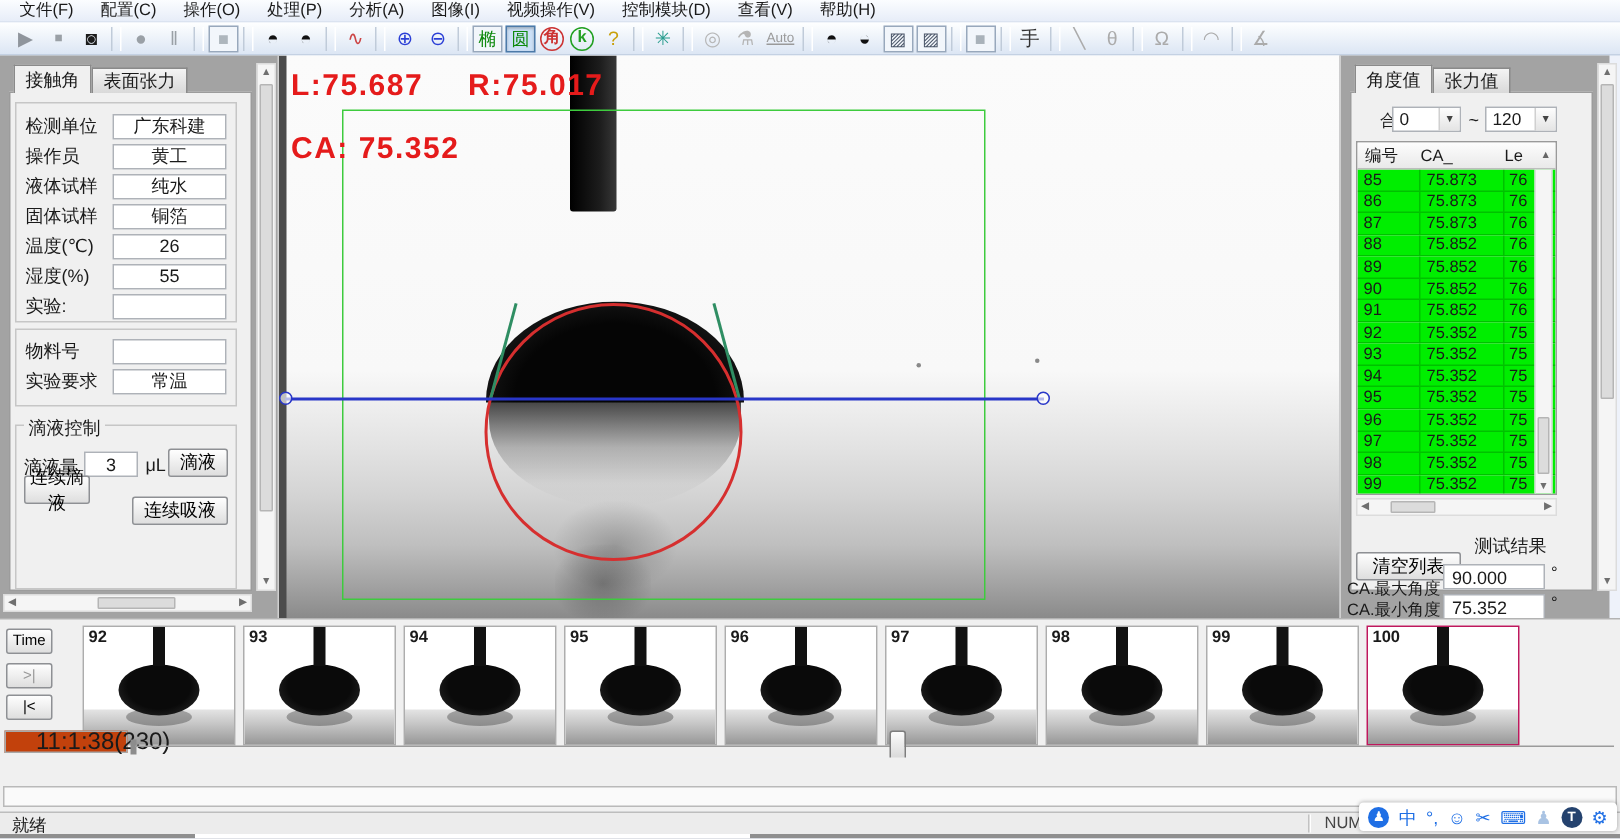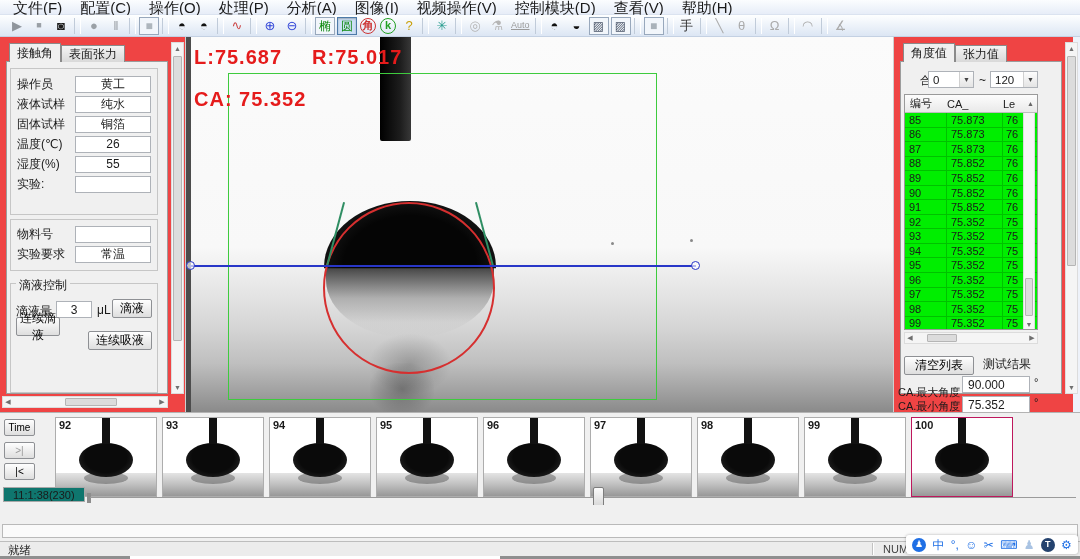--- a/index.html
+++ b/index.html
@@ -1,30 +1,30 @@
 <!DOCTYPE html>
 <html><head>
 <meta charset="utf-8">
 <style>
   *{margin:0;padding:0;box-sizing:border-box}
   html,body{width:1080px;height:559px;overflow:hidden;background:#eef2fa}
   #app{position:relative;width:1080px;height:559px;font-family:"Liberation Sans","DejaVu Sans",sans-serif;font-size:12px;color:#1a1a1a;background:#eef2fa}
   
   .menubar{position:absolute;left:0;top:0;width:100%;height:15px;background:linear-gradient(#fbfdff,#e7edf8);display:flex;align-items:center;padding-left:4px;border-bottom:1px solid #dbe3f0}
-  .menu-item{padding:0 9px;font-size:15px;line-height:15px;cursor:default}
+  .menu-item{padding:0 9px;font-size:11px;line-height:15px;cursor:default}
   .toolbar{position:absolute;left:0;top:15px;width:100%;height:22px;background:linear-gradient(#feffff,#dce6f4);display:flex;align-items:center;padding-left:6px;border-bottom:1px solid #c4d1e3}
   .tool{width:22px;height:19px;display:flex;align-items:center;justify-content:center;font-size:13px;line-height:1;flex:none}
   .tool.small{font-size:9px}
   .tool.sep{width:7px;height:16px;border-left:1px solid #c0cbd9;border-right:1px solid #ffffff;margin:0 2px}
   .tool.boxed{border:1px solid #98a8bc;background:#f2f6fb;width:20px;height:18px;font-size:12px;margin:0 1px}
   .tool.pressed{background:#cce0f7;border-color:#4d7aa8;box-shadow:inset 0 1px 2px rgba(0,0,0,.25)}
   .tool.round{border:1px solid currentColor;border-radius:50%;width:16px;height:16px;font-size:11px;font-weight:bold;margin:0 2px}
   .tool.textbtn{width:auto;font-size:9px;text-decoration:underline;padding:0 3px;color:#999}
   
-  .panel{position:absolute;background:#ef4444;top:37px;height:375px}
+  .panel{position:absolute;background:#a3a3a3;top:37px;height:375px}
   .left-panel{left:0;width:186px;border-right:1px solid #cfcfcf}
   .right-panel{left:893px;width:180px;border-left:1px solid #cfcfcf}
   .tabs{position:absolute;display:flex;align-items:flex-end;z-index:3}
   .tab{border:1px solid #8a8a8a;border-bottom:none;background:linear-gradient(#f4f4f4,#d9d9d9);padding:0 7px;font-size:12px;height:17px;line-height:16px;cursor:default}
   .tab.active{background:#f0f0f0;height:19px;line-height:18px;position:relative;z-index:2}
   .tabpage{position:absolute;border:1px solid #9c9c9c;background:#f0f0f0}
   .groupbox{position:absolute;border:1px solid #c6c6c6}
   .frow{height:20px;display:flex;align-items:center;padding:0 6px}
   .flabel{width:58px;font-size:12px;flex:none}
   .textbox{background:#fff;border:1px solid #aeb2b8;display:flex;align-items:center;justify-content:center;font-size:12px;height:17px;flex:1;overflow:hidden}
@@ -73,21 +73,21 @@
   .fs-btn{position:absolute;left:4px;width:31px;height:17px;font-size:10px}
   .fs-btn.dis{color:#9a9a9a}
   .thumbs{position:absolute;left:55px;top:4px;display:flex;gap:5px}
   .thumb{position:relative;width:102px;height:80px;background:#fff;border:1px solid #adadad;overflow:hidden;flex:none}
   .thumb.selected{border:1px solid #be185d}
   .t-num{position:absolute;left:3px;top:1px;font-size:11px;font-weight:bold;z-index:4}
   .t-needle{position:absolute;left:50%;margin-left:-4px;top:0;width:8px;height:26px;background:#111;z-index:3}
   .t-surface{position:absolute;left:0;bottom:0;width:100%;height:23px;background:linear-gradient(180deg,#e4e4e4,#c7c7c7 40%,#989898)}
   .t-shadow{position:absolute;left:50%;margin-left:-22px;top:54px;width:44px;height:12px;background:rgba(40,40,40,.35);border-radius:50%;z-index:1}
   .t-drop{position:absolute;left:50%;margin-left:-27px;top:25px;width:54px;height:34px;background:radial-gradient(ellipse at 50% 42%,#0a0a0a 55%,#202020 80%,#424242);border-radius:50%;z-index:2}
-  .timebox{position:absolute;left:3px;top:74px;width:82px;height:15px;background:#0f766e;border:1px solid #a8a8a8;font-size:11px;display:flex;align-items:center;padding-left:9px}
+  .timebox{position:absolute;left:3px;top:74px;width:82px;height:15px;background:#c2410c;border:1px solid #a8a8a8;font-size:16px;display:flex;align-items:center;padding-left:20px}
   .track{position:absolute;left:90px;top:84px;width:986px;height:1px;background:#9b9b9b}
   .track-cap{position:absolute;left:87px;top:80px;width:4px;height:10px;background:#8d8d8d}
   .shandle{position:absolute;left:593px;top:74px;width:11px;height:21px;background:linear-gradient(#fbfbfb,#d6d6d6);border:1px solid #7d7d7d;border-radius:2px}
   
   .substrip{position:absolute;left:0;top:505px;width:100%;height:36px;background:#f0f0f0}
   .substrip-inner{position:absolute;left:2px;top:19px;width:1076px;height:14px;background:#fafafa;border:1px solid #b9b9b9}
   .statusbar{position:absolute;left:0;top:541px;width:100%;height:15px;background:#ececec;border-top:1px solid #bdbdbd}
   .ready{position:absolute;left:8px;top:1px;font-size:11.5px}
   .sdivider{position:absolute;left:872px;top:1px;width:2px;height:12px;border-left:1px solid #c2c2c2;border-right:1px solid #fff}
   .num{position:absolute;left:883px;top:1px;font-size:11px;color:#444}
@@ -171,20 +171,24 @@
   <div class="panel left-panel">
     <div class="tabs" style="left:9px;top:6px">
 
     <span class="tab active">接触角</span>
         <span class="tab">表面张力</span>
       </div>
     <div class="tabpage" style="left:6px;top:24px;width:162px;height:333px"></div>
 
     <div class="groupbox" style="left:10px;top:31px;width:148px;height:147px;padding-top:5px">
 
+        <div class="frow">
+          <span class="flabel">检测单位</span>
+          <div class="textbox">广东科建</div>
+        </div>
 
         <div class="frow">
           <span class="flabel">操作员</span>
           <div class="textbox">黄工</div>
         </div>
 
         <div class="frow">
           <span class="flabel">液体试样</span>
           <div class="textbox">纯水</div>
         </div>
@@ -389,21 +393,21 @@
         <span class="arr" style="bottom:0">▼</span>
       </div>
     </div>
 
     <div class="sb" style="left:10px;top:295px;width:134px;height:12px">
       <span class="arr" style="left:0;width:10px;line-height:10px">◀</span>
       <div class="thumbbar h" style="left:22px;width:30px"></div>
       <span class="arr" style="right:0;left:auto;width:10px;line-height:10px">▶</span>
     </div>
 
-    <button class="btn abs" style="left:10px;top:319px;width:70px;height:19px">清空列表</button>
+    <button class="btn abs" style="left:10px;top:331px;width:70px;height:19px">清空列表</button>
     <span class="abs" style="left:89px;top:319px;font-size:12px">测试结果</span>
 
     <span class="rlabel" style="left:4px;top:348px">CA.最大角度</span>
     <div class="textbox abs" style="left:68px;top:339px;width:68px;flex:none;justify-content:flex-start;padding-left:5px">90.000</div>
     <span class="rlabel" style="left:140px;top:339px">°</span>
 
     <span class="rlabel" style="left:4px;top:362px">CA.最小角度</span>
     <div class="textbox abs" style="left:68px;top:359px;width:68px;flex:none;justify-content:flex-start;padding-left:5px">75.352</div>
     <span class="rlabel" style="left:140px;top:359px">°</span>
 

